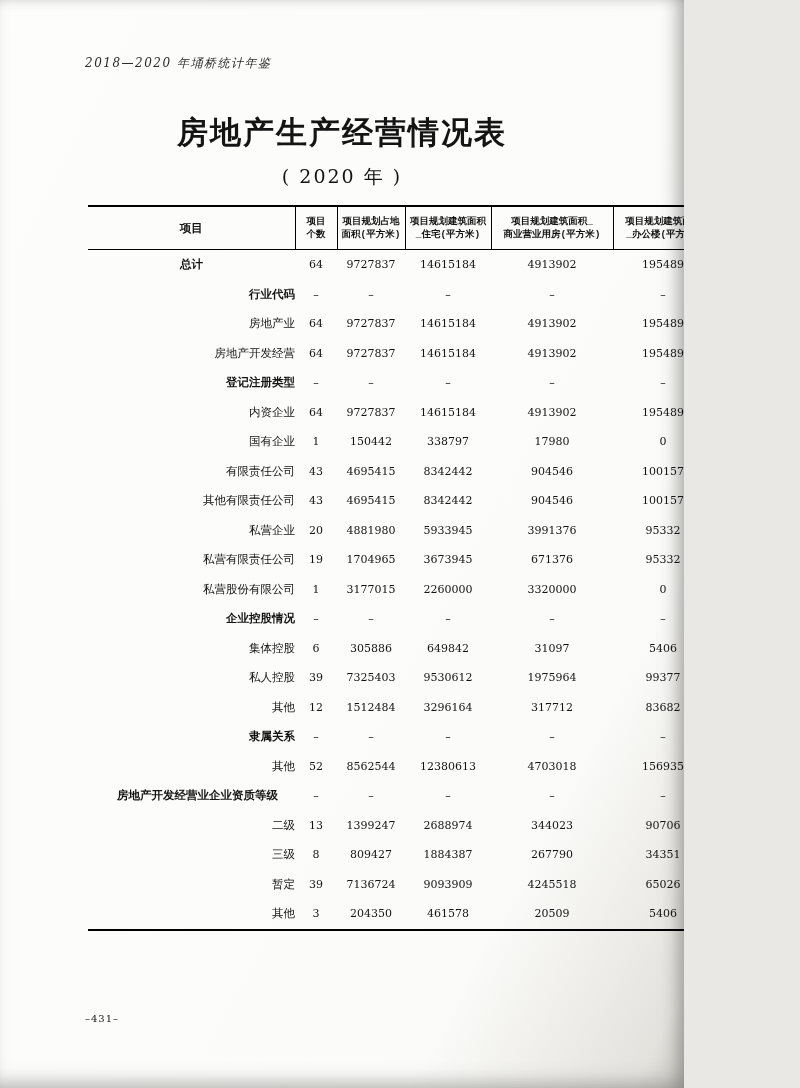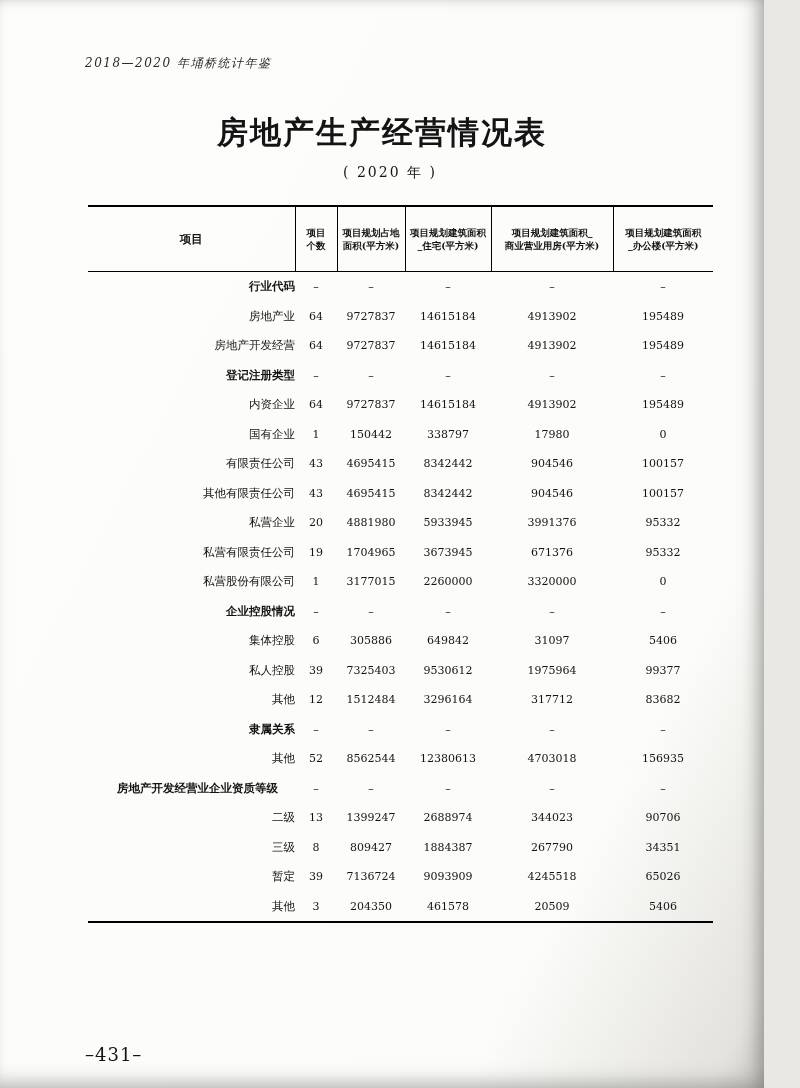--- a/index.html
+++ b/index.html
@@ -6,21 +6,21 @@
     margin: 0;
     padding: 0;
     width: 800px;
     height: 1088px;
     background: #e9e8e4;
     font-family: "DejaVu Serif", serif;
     color: #141414;
   }
   .page {
     position: relative;
-    width: 764px;
+    width: 684px;
     height: 1088px;
     background: linear-gradient(118deg, #fdfdfc 0%, #fbfbf9 78%, #e3e2dd 96%, #c9c8c2 100%);
     box-shadow: inset -16px 0 18px -10px rgba(110,110,105,0.55),
                 inset 0 -16px 18px -10px rgba(120,120,115,0.45),
                 inset 0 8px 12px -9px rgba(150,150,145,0.35);
     overflow: hidden;
   }
   .yearbook-header {
     position: absolute;
     left: 85px;
@@ -40,64 +40,64 @@
     font-size: 31px;
     font-weight: bold;
     letter-spacing: 2px;
   }
   .doc-subtitle {
     position: absolute;
     left: 0;
     top: 164px;
     width: 100%;
     text-align: center;
-    font-size: 14px;
+    font-size: 19px;
     letter-spacing: 2px;
-    margin-left: 8px;
   }
   table.stats-table {
     position: absolute;
     left: 88px;
     top: 205px;
     width: 625px;
     border-collapse: collapse;
     table-layout: fixed;
     border-top: 2px solid #000;
     border-bottom: 2px solid #000;
   }
   thead th {
     border-bottom: 1.5px solid #000;
     border-right: 1px solid #000;
     font-weight: bold;
     font-size: 9.5px;
     line-height: 13px;
-    padding: 19px 1px;
+    padding: 8px 1px;
     vertical-align: middle;
     text-align: center;
+    font-family: Liberation Mono, monospace;
   }
   thead th:last-child { border-right: none; }
   thead th.th-label { font-size: 11.5px; }
   .hl { display: block; white-space: nowrap; }
   tbody td {
     height: 29.5px;
     font-size: 11px;
     vertical-align: middle;
     padding: 0;
   }
   td.val { text-align: center; font-size: 11px; }
   td.lbl { font-size: 11.5px; }
   td.lbl.data { text-align: right; padding-left: 1px; font-weight: normal; }
   td.lbl.total { text-align: center; font-weight: bold; }
   td.lbl.category { text-align: right; font-weight: bold; }
   td.lbl.category-left { text-align: center; padding-left: 12px; font-weight: bold; }
   .page-number {
     position: absolute;
     left: 85px;
-    top: 1044px;
-    font-size: 18px;
+    top: 1013px;
+    font-size: 10px;
     letter-spacing: 1px;
   }
 </style>
 </head>
 <body>
 
 <div class="page">
 
   <div class="yearbook-header">2018—2020 年埇桥统计年鉴</div>
 
@@ -136,20 +136,28 @@
           <span class="hl">商业营业用房(平方米)</span>
         </th>
         <th>
           <span class="hl">项目规划建筑面积</span>
           <span class="hl">_办公楼(平方米)</span>
         </th>
       </tr>
     </thead>
     <tbody>
         <tr>
+          <td class="lbl total">总计</td>
+          <td class="val">64</td>
+          <td class="val">9727837</td>
+          <td class="val">14615184</td>
+          <td class="val">4913902</td>
+          <td class="val">195489</td>
+        </tr>
+        <tr>
           <td class="lbl category">行业代码</td>
           <td class="val">–</td>
           <td class="val">–</td>
           <td class="val">–</td>
           <td class="val">–</td>
           <td class="val">–</td>
         </tr>
         <tr>
           <td class="lbl data">房地产业</td>
           <td class="val">64</td>

